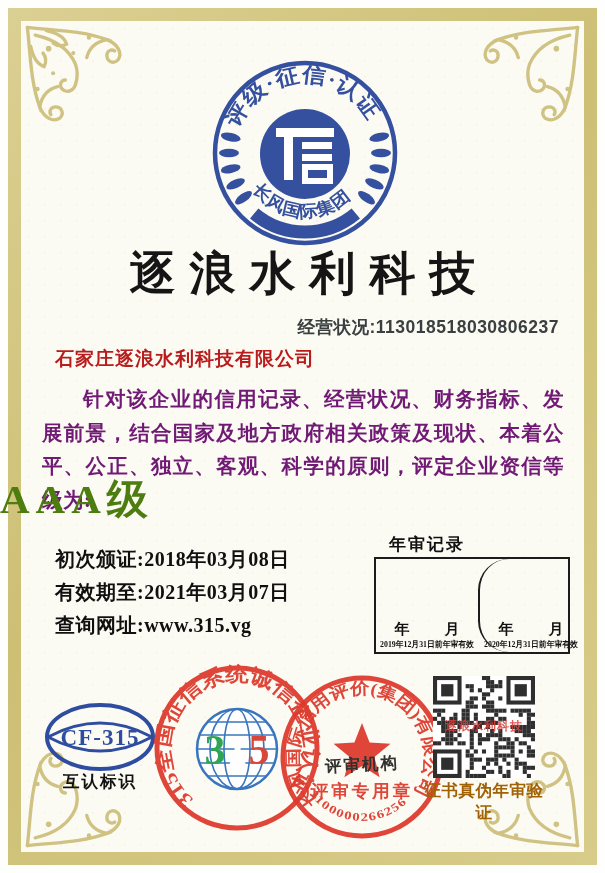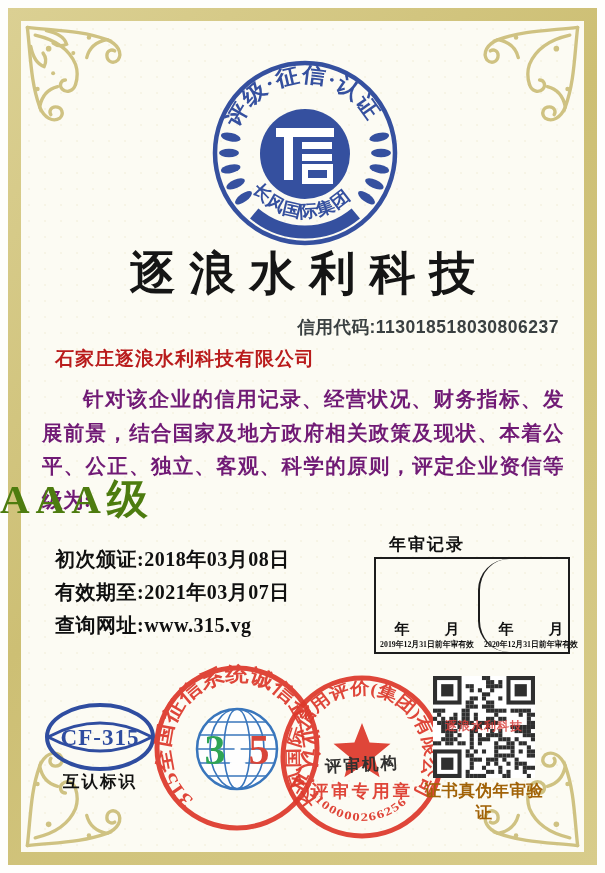--- a/index.html
+++ b/index.html
@@ -155,21 +155,21 @@
       <circle cx="95" cy="96" r="45" fill="#35509f"></circle>
       <rect x="66" y="70" width="58" height="9" fill="#fff"></rect>
       <rect x="74" y="70" width="9" height="52" fill="#fff"></rect>
       <rect x="92" y="84" width="30" height="7" fill="#fff"></rect>
       <rect x="92" y="96" width="30" height="7" fill="#fff"></rect>
       <rect x="95" y="109" width="25" height="14" fill="none" stroke="#fff" stroke-width="6"></rect>
     </g>
   </svg>
 
   <div class="abs title">逐浪水利科技</div>
-  <div class="abs code">信用代码:113018518030806237</div>
+  <div class="abs code">经营状况:113018518030806237</div>
   <div class="abs company">石家庄逐浪水利科技有限公司</div>
   <div class="abs para">针对该企业的信用记录、经营状况、财务指标、发展前景，结合国家及地方政府相关政策及现状、本着公平、公正、独立、客观、科学的原则，评定企业资信等级为:</div>
   <div class="abs rating">AAA级</div>
 
   <div class="abs fields">
     <div>初次颁证:2018年03月08日</div>
     <div>有效期至:2021年03月07日</div>
     <div>查询网址:www.315.vg</div>
   </div>
 

